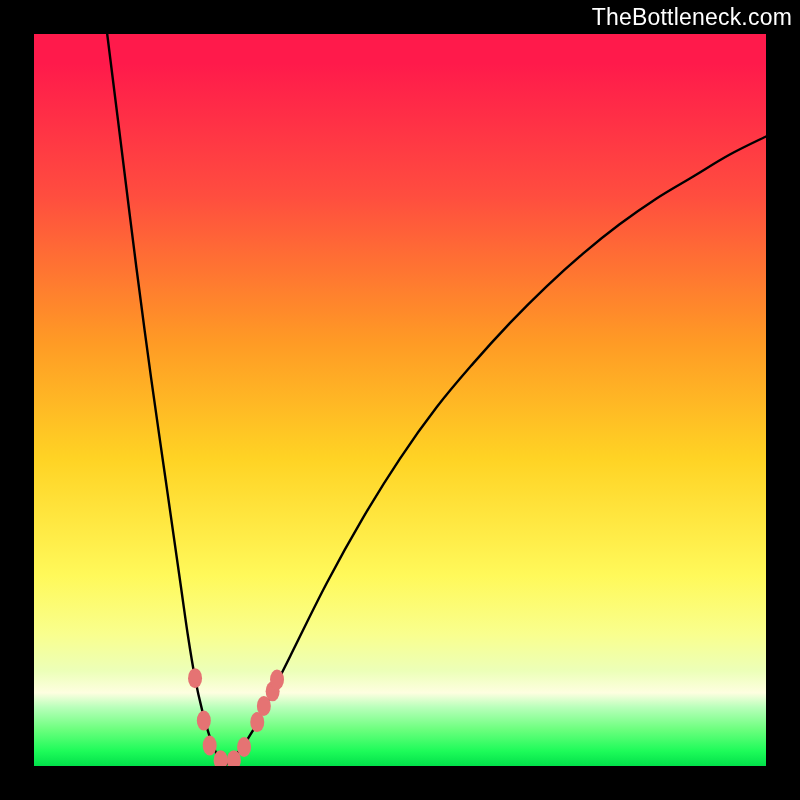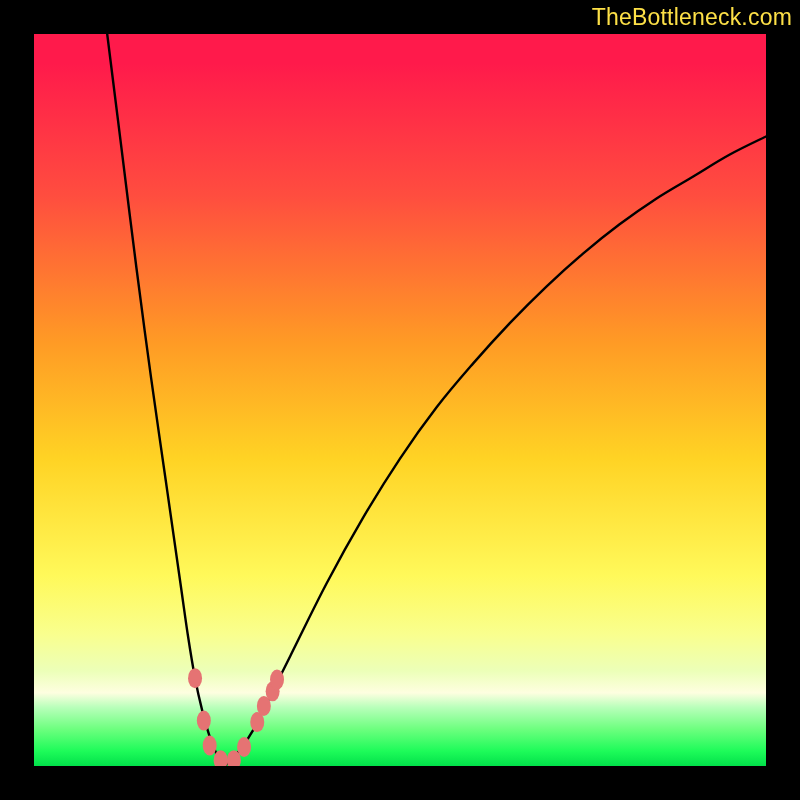--- a/index.html
+++ b/index.html
@@ -35,21 +35,21 @@
       #b8ffba 92%,
       #6cff7e 95%,
       #1dfb59 98%,
       #02e04a 100%
     );
   }
   .watermark {
     position: absolute;
     top: 4px;
     right: 8px;
-    color: #fde047;
+    color: #ffffff;
     font-size: 23px;
     font-weight: 400;
     letter-spacing: 0.2px;
     user-select: none;
   }
   svg.curve {
     position: absolute;
     left: 0;
     top: 0;
   }

